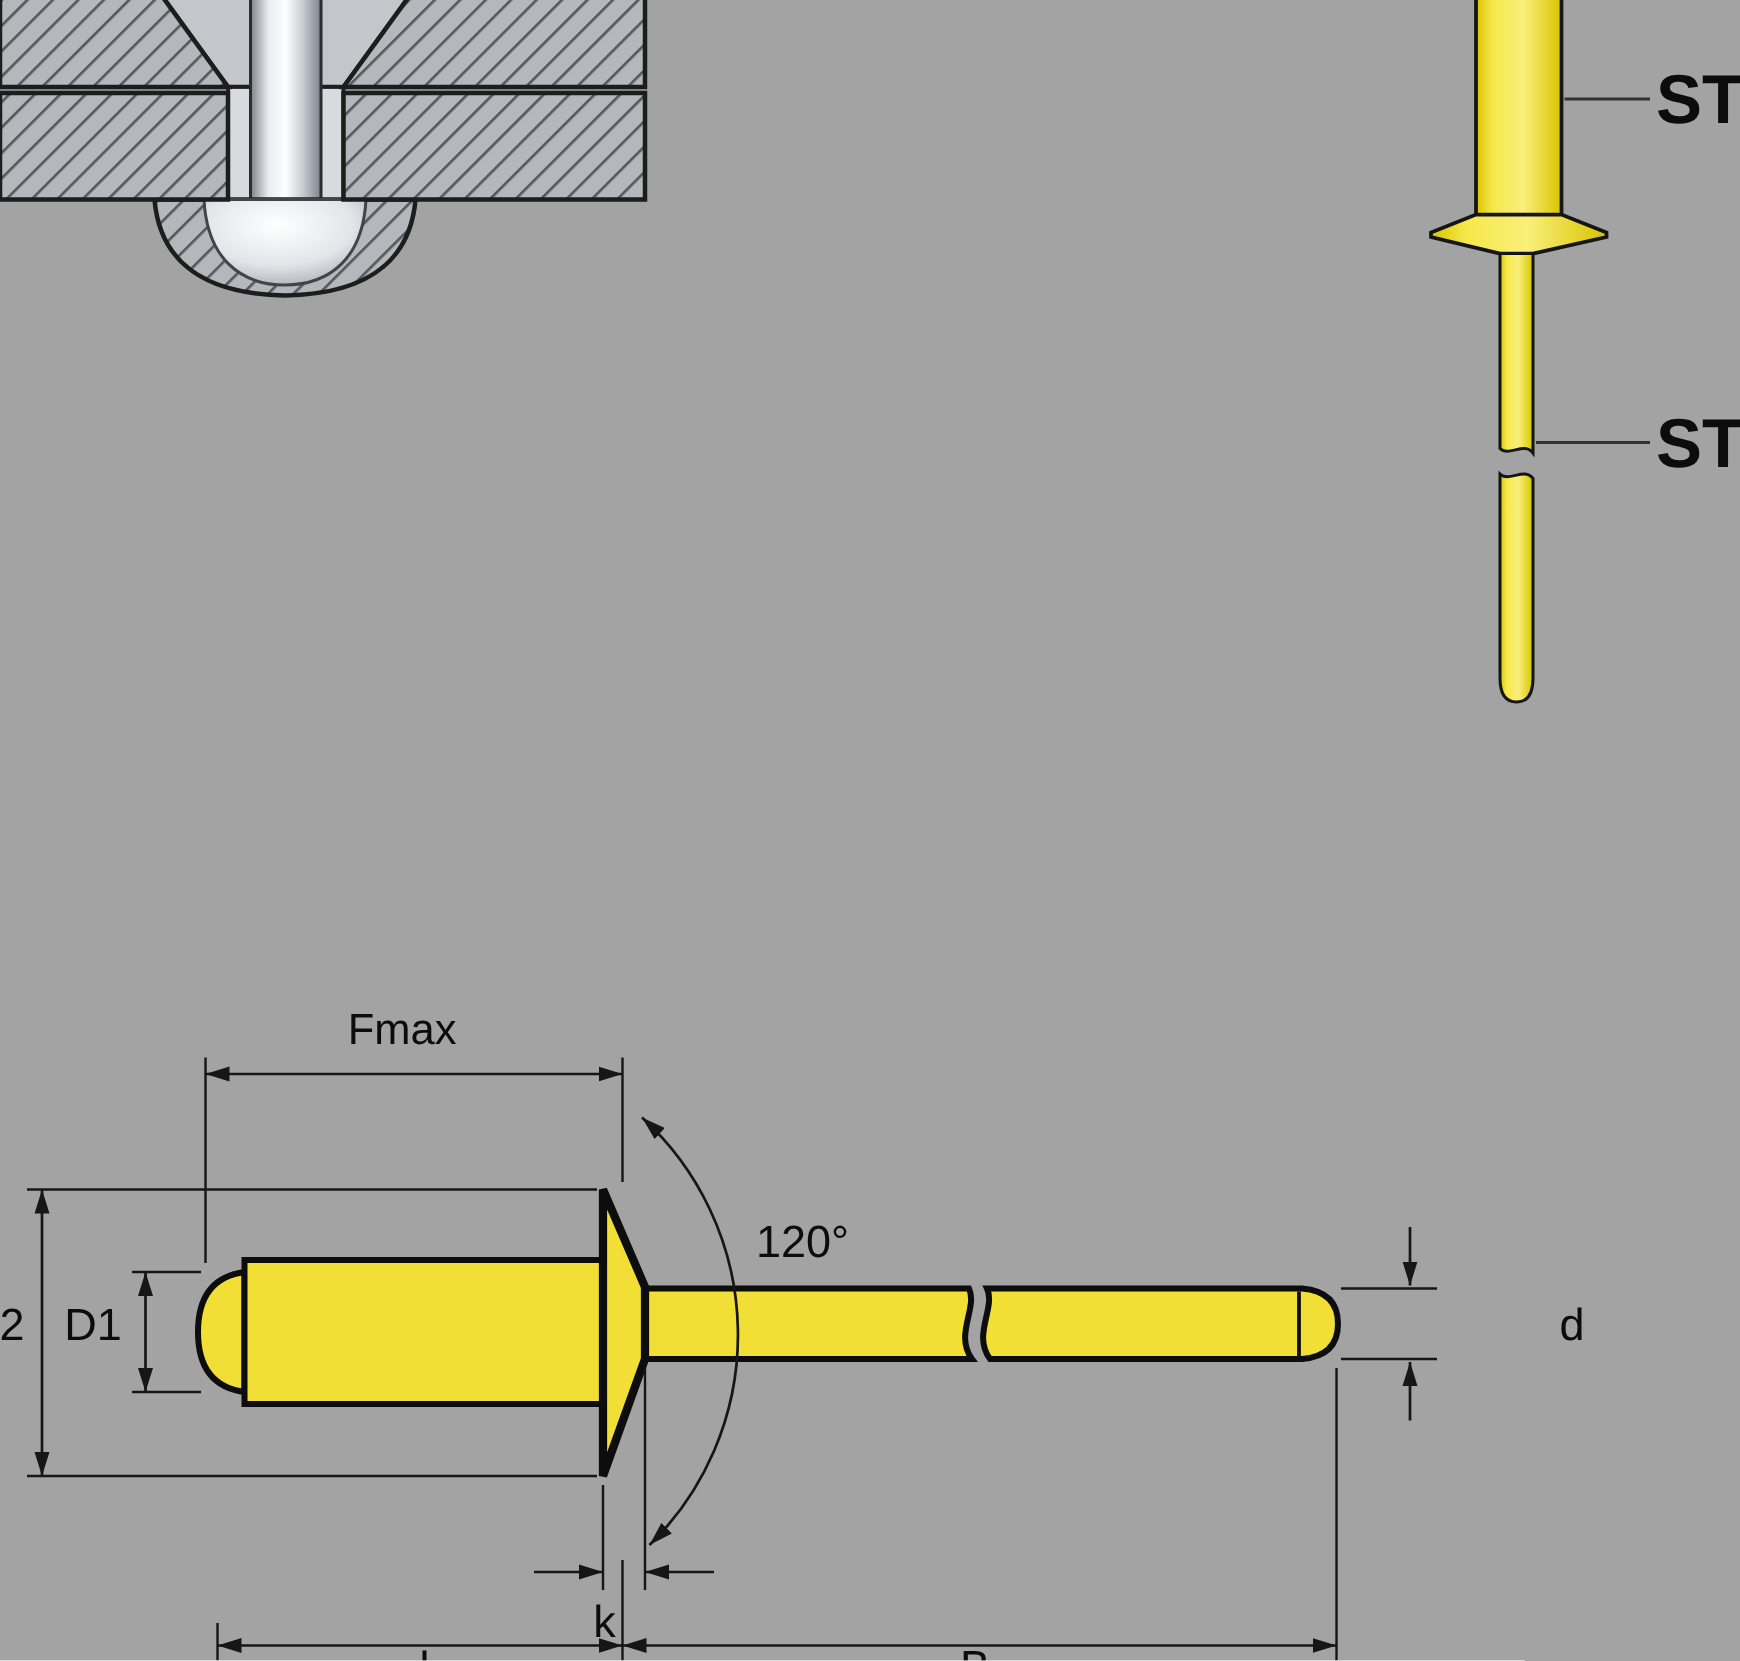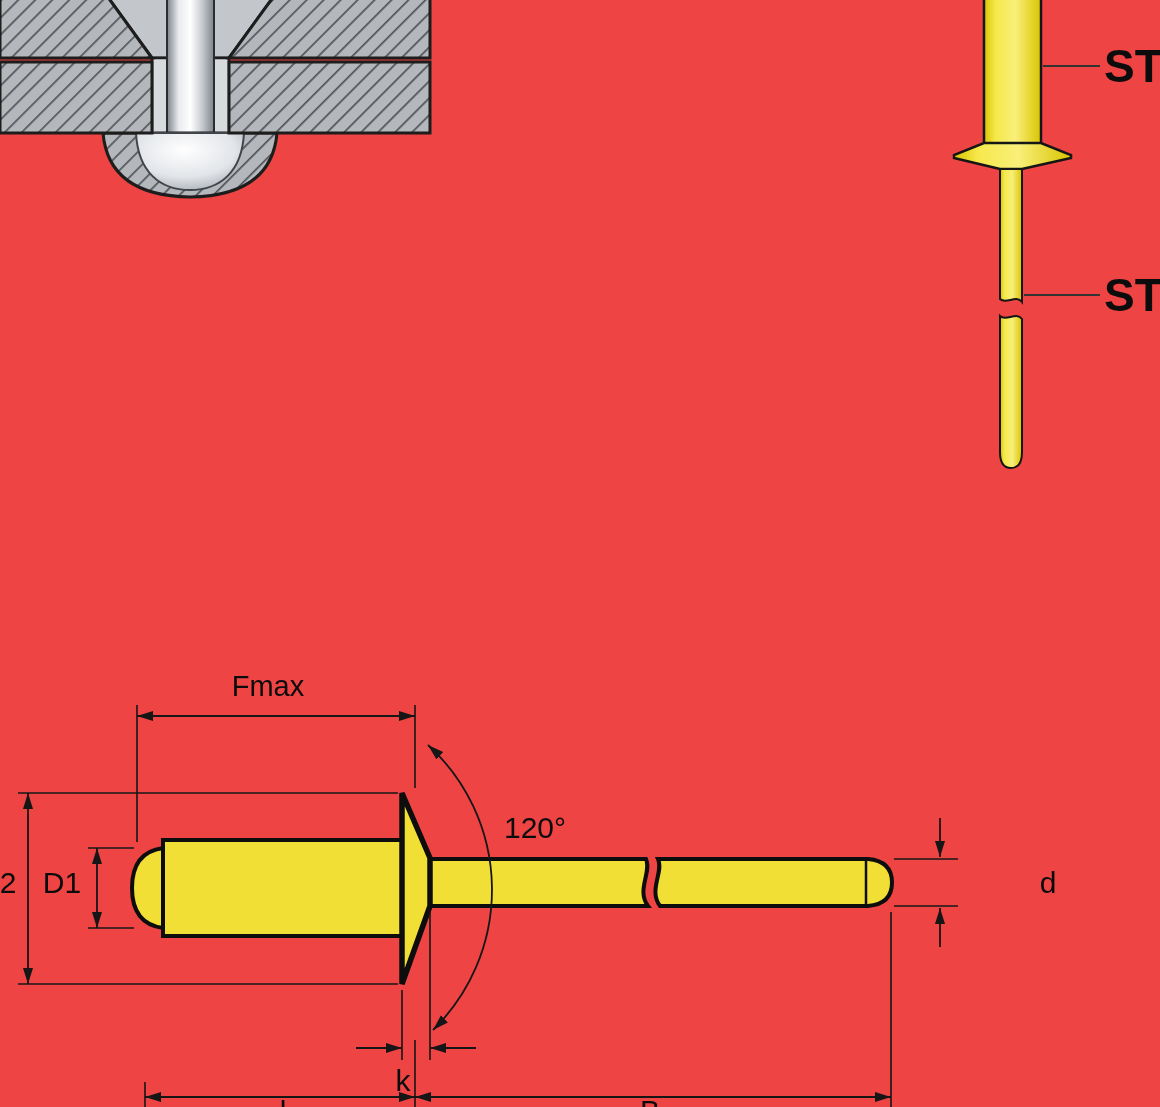--- a/index.html
+++ b/index.html
@@ -1,20 +1,20 @@
 <!DOCTYPE html>
 <html><head>
 <meta charset="utf-8">
 <style>
   html,body{margin:0;padding:0;background:#ffffff;}
   .canvas{
     position:relative;
     width:1160px;
     height:1107px;
-    background:#ef4444;
+    background:#a3a3a3;
     overflow:hidden;
     font-family:"Liberation Sans","DejaVu Sans",sans-serif;
   }
   svg{display:block;}
   text{
     font-family:"Liberation Sans","DejaVu Sans",sans-serif;
     fill:#0c0c0c;
   }
   .dim-text{font-size:30px;}
   .dim-text-sm{font-size:29px;}

